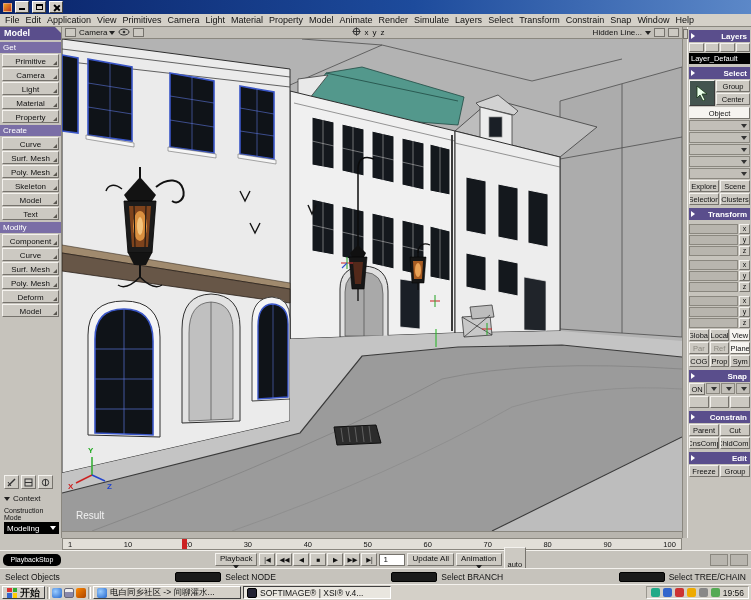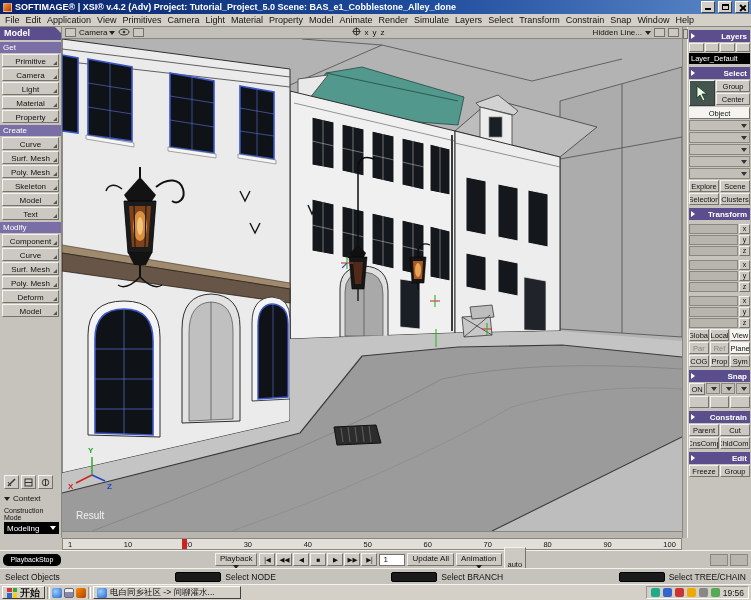--- a/index.html
+++ b/index.html
@@ -149,21 +149,20 @@
     display:flex; align-items:center; gap:3px; padding:0 4px; font-size:8.5px; }
   .tray-icon { width:9px; height:9px; border-radius:2px; }
 </style>
 </head>
 <body>
 
 <div class="app">
 
   <div class="titlebar">
     <span class="app-icon"></span>
-    <span class="title-text">SOFTIMAGE® | XSI® v.4.2 (Adv) Project: Tutorial_Project_5.0    Scene: BAS_e1_Cobblestone_Alley_done</span>
     <span class="winbtn">
         <span class="glyph-min"></span>
       </span>
     <span class="winbtn">
         <span class="glyph-max"></span>
       </span>
     <span class="winbtn">
         <span class="glyph-x1"></span>
         <span class="glyph-x2"></span>
       </span>
@@ -809,20 +808,24 @@
     </span>
     <span class="ql-sep"></span>
     <span class="ql-icon ie-blue"></span>
     <span class="ql-icon desk-ic"></span>
     <span class="ql-icon med-ic"></span>
     <span class="ql-sep"></span>
     <span class="task-btn">
       <span class="ql-icon ie-blue"></span>
       <span>电白同乡社区 -&gt; 间聊灌水...</span>
     </span>
+    <span class="task-btn active">
+      <span class="ql-icon xsi-ic"></span>
+      <span>SOFTIMAGE® | XSI® v.4...</span>
+    </span>
     <span class="tray">
       <span class="tray-icon" style="background:#2a8;"></span>
       <span class="tray-icon" style="background:#36c;"></span>
       <span class="tray-icon" style="background:#c33;"></span>
       <span class="tray-icon" style="background:#ea0;"></span>
       <span class="tray-icon" style="background:#888;"></span>
       <span class="tray-icon" style="background:#5a5;"></span>
       <span class="clock">19:56</span>
     </span>
   </div>

